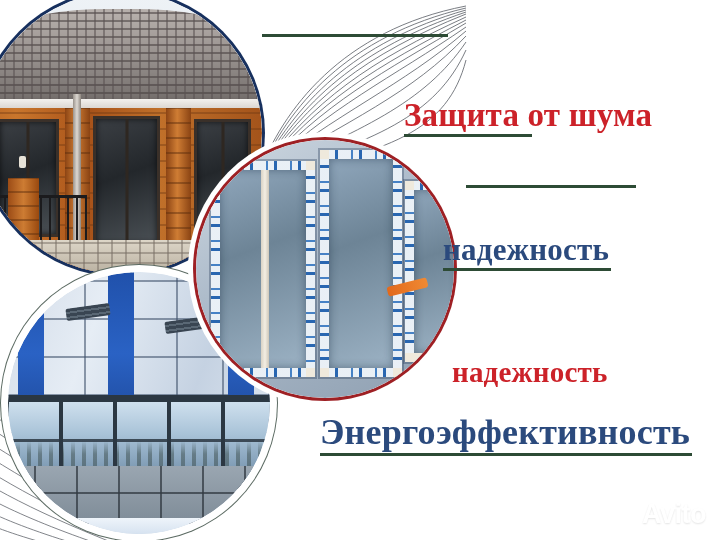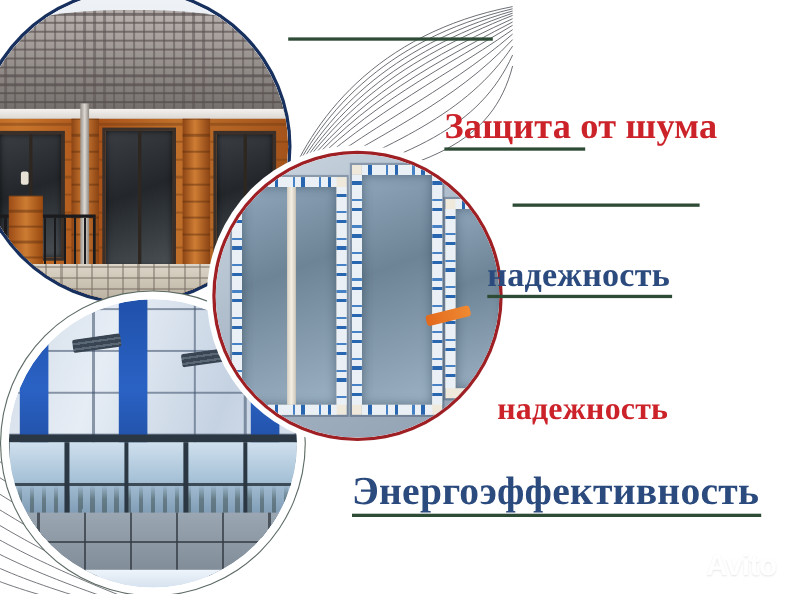--- a/index.html
+++ b/index.html
@@ -266,21 +266,21 @@
   #slg-1 .rule { width: 186px; margin-left: 0; }
   #slg-2 { left: 404px; top: 98px;  font-size: 33px; }
   #slg-2 .rule { width: 128px; margin-left: 0; }
   #slg-3 { left: 466px; top: 183px; font-size: 31px; }
   #slg-3 .rule { width: 170px; margin-left: 0; }
   #slg-4 { left: 443px; top: 234px; font-size: 31px; }
   #slg-4 .rule { width: 168px; margin-left: 0; }
   #slg-5 { left: 464px; top: 310px; font-size: 29px; }
   #slg-5 .rule { width: 198px; margin-left: 0; }
   #slg-6 { left: 452px; top: 358px; font-size: 29px; }
-  #slg-7 { left: 320px; top: 428px; font-size: 36px; }
+  #slg-7 { left: 320px; top: 414px; font-size: 36px; }
   #slg-7 .rule { width: 372px; margin-left: 0; }
 
   
   #watermark {
     position: absolute;
     right: 14px; bottom: 10px;
     display: flex;
     align-items: center;
     gap: 5px;
     opacity: .62;

